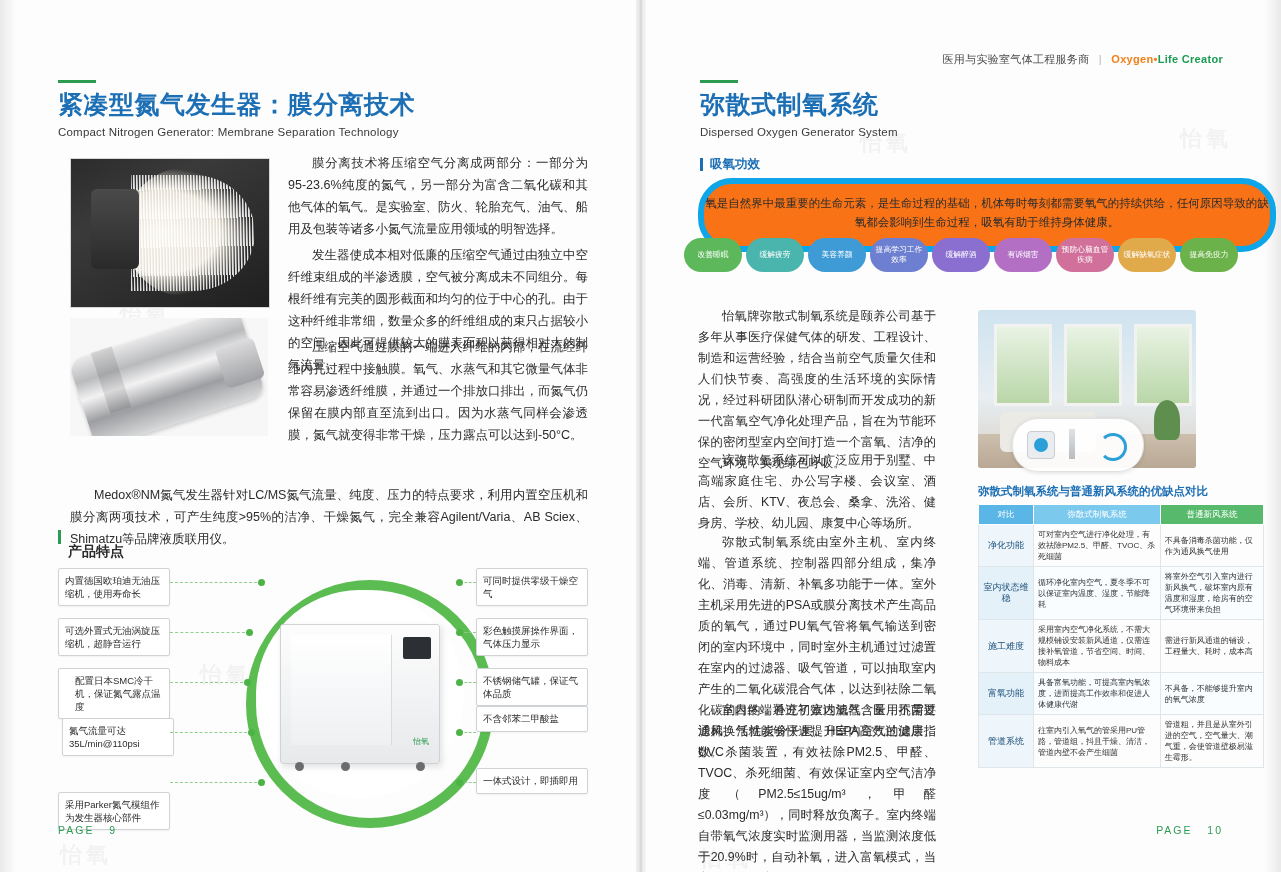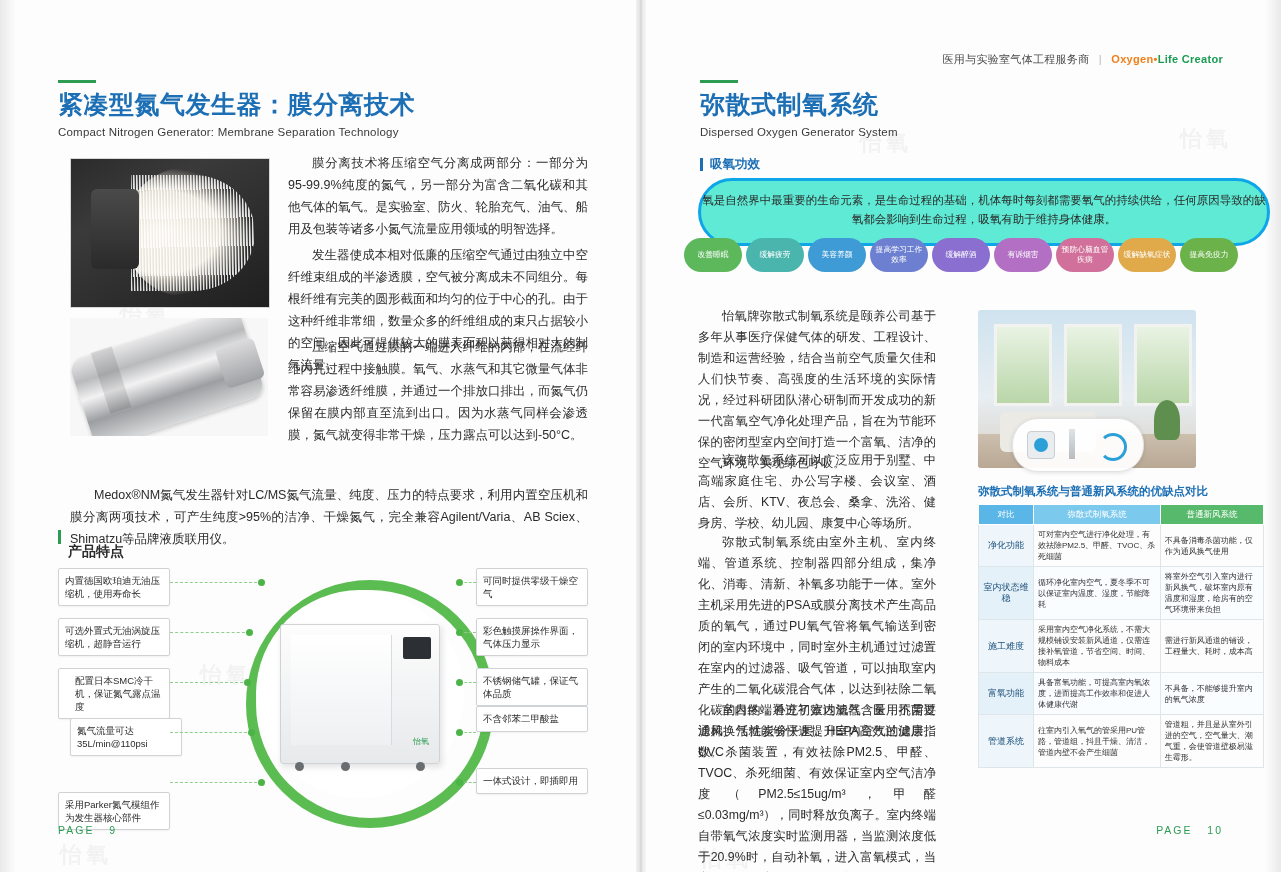--- a/index.html
+++ b/index.html
@@ -82,22 +82,22 @@
   .pn-left{left:58px;}
   .pn-right{right:58px;}
 
   
   .r-title{position:absolute;left:700px;top:88px;}
   .r-rule{left:700px;top:80px;}
 
   .sub-rule{position:absolute;width:3px;height:13px;background:#1c6fb5;}
   .sub-title{position:absolute;font-size:12.5px;font-weight:bold;color:#1c6fb5;}
 
-  .oval{position:absolute;left:698px;top:178px;width:566px;height:62px;border:3px solid #0ea5e9;border-radius:34px;
-    background:#5eead4;}
+  .oval{position:absolute;left:698px;top:178px;width:566px;height:62px;border:6px solid #0ea5e9;border-radius:34px;
+    background:#f97316;}
   .oval p{margin:0;font-size:11.5px;line-height:19px;color:#2b2b2b;text-align:center;padding-top:10px;}
 
   .pill{position:absolute;top:238px;width:58px;height:34px;border-radius:17px;
     font-size:7.8px;color:#ffffff;display:flex;align-items:center;justify-content:center;text-align:center;
     line-height:10px;padding:0 3px;box-sizing:border-box;}
 
   .rtext{position:absolute;font-size:12.3px;line-height:21px;color:#2b2b2b;text-align:justify;width:238px;left:698px;}
 
   .room{position:absolute;left:978px;top:310px;width:218px;height:158px;border-radius:3px;overflow:hidden;
     background:linear-gradient(180deg,#cfe3ef 0%,#e8eef2 55%,#d7cfc5 100%);}
@@ -160,21 +160,21 @@
     <div class="fiber-cap"></div>
   </div>
 
   <div class="photo2">
     <div class="cyl"></div>
     <div class="cyl-band"></div>
     <div class="cyl-tip"></div>
   </div>
 
   <div class="ltext p1">
-      <span class="indent">膜分离技术将压缩空气分离成两部分：一部分为95-99.9%纯度的氮气，另一部分为富含二氧化碳和其他气体的氧气。是实验室、防火、轮胎充气、油气、船用及包装等诸多小氮气流量应用领域的明智选择。</span>
+      <span class="indent">膜分离技术将压缩空气分离成两部分：一部分为95-23.6%纯度的氮气，另一部分为富含二氧化碳和其他气体的氧气。是实验室、防火、轮胎充气、油气、船用及包装等诸多小氮气流量应用领域的明智选择。</span>
     </div>
   <div class="ltext p2">
       <span class="indent">发生器使成本相对低廉的压缩空气通过由独立中空纤维束组成的半渗透膜，空气被分离成未不同组分。每根纤维有完美的圆形截面和均匀的位于中心的孔。由于这种纤维非常细，数量众多的纤维组成的束只占据较小的空间，因此可提供较大的膜表面积以获得相对大的制气流量。</span>
     </div>
   <div class="ltext p3">
       <span class="indent">压缩空气通过膜的一端进入纤维的内部，在流经纤维内孔过程中接触膜。氧气、水蒸气和其它微量气体非常容易渗透纤维膜，并通过一个排放口排出，而氮气仍保留在膜内部直至流到出口。因为水蒸气同样会渗透膜，氮气就变得非常干燥，压力露点可以达到-50°C。</span>
     </div>
   <div class="ltext p4">
       <span class="indent">Medox®NM氮气发生器针对LC/MS氮气流量、纯度、压力的特点要求，利用内置空压机和膜分离两项技术，可产生纯度&gt;95%的洁净、干燥氮气，完全兼容Agilent/Varia、AB Sciex、Shimatzu等品牌液质联用仪。</span>
     </div>
@@ -189,21 +189,21 @@
       <div class="machine-panel"></div>
       <div class="machine-logo">怡氧</div>
       <div class="wheel" style="left:14px;"></div>
       <div class="wheel" style="left:60px;"></div>
       <div class="wheel" style="right:14px;"></div>
     </div>
 
     <div class="fbox" style="left:0px;top:12px;">内置德国欧珀迪无油压缩机，使用寿命长</div>
     <div class="fbox" style="left:0px;top:62px;">可选外置式无油涡旋压缩机，超静音运行</div>
     <div class="fbox" style="left:0px;top:112px;padding-left:16px;">配置日本SMC冷干机，保证氮气露点温度</div>
-    <div class="fbox" style="left:12px;top:162px;">氮气流量可达35L/min@110psi</div>
+    <div class="fbox" style="left:4px;top:162px;">氮气流量可达35L/min@110psi</div>
     <div class="fbox" style="left:0px;top:212px;margin-top:24px;">采用Parker氮气模组作为发生器核心部件</div>
 
     <div class="fbox" style="left:418px;top:12px;">可同时提供零级干燥空气</div>
     <div class="fbox" style="left:418px;top:62px;">彩色触摸屏操作界面，气体压力显示</div>
     <div class="fbox" style="left:418px;top:112px;">不锈钢储气罐，保证气体品质</div>
     <div class="fbox" style="left:418px;top:150px;">不含邻苯二甲酸盐</div>
     <div class="fbox" style="left:418px;top:212px;">一体式设计，即插即用</div>
 
     <div class="dash" style="left:112px;top:26px;width:92px;"></div>
     <div class="dash" style="left:112px;top:76px;width:80px;"></div>

